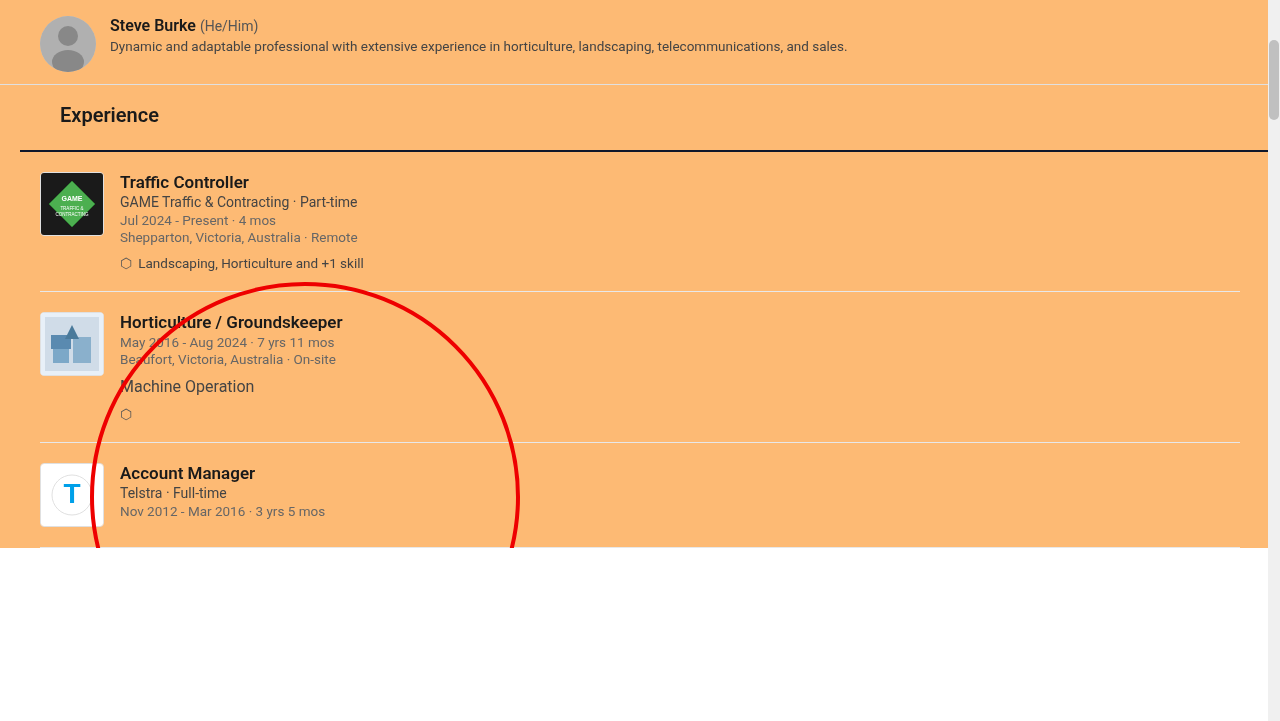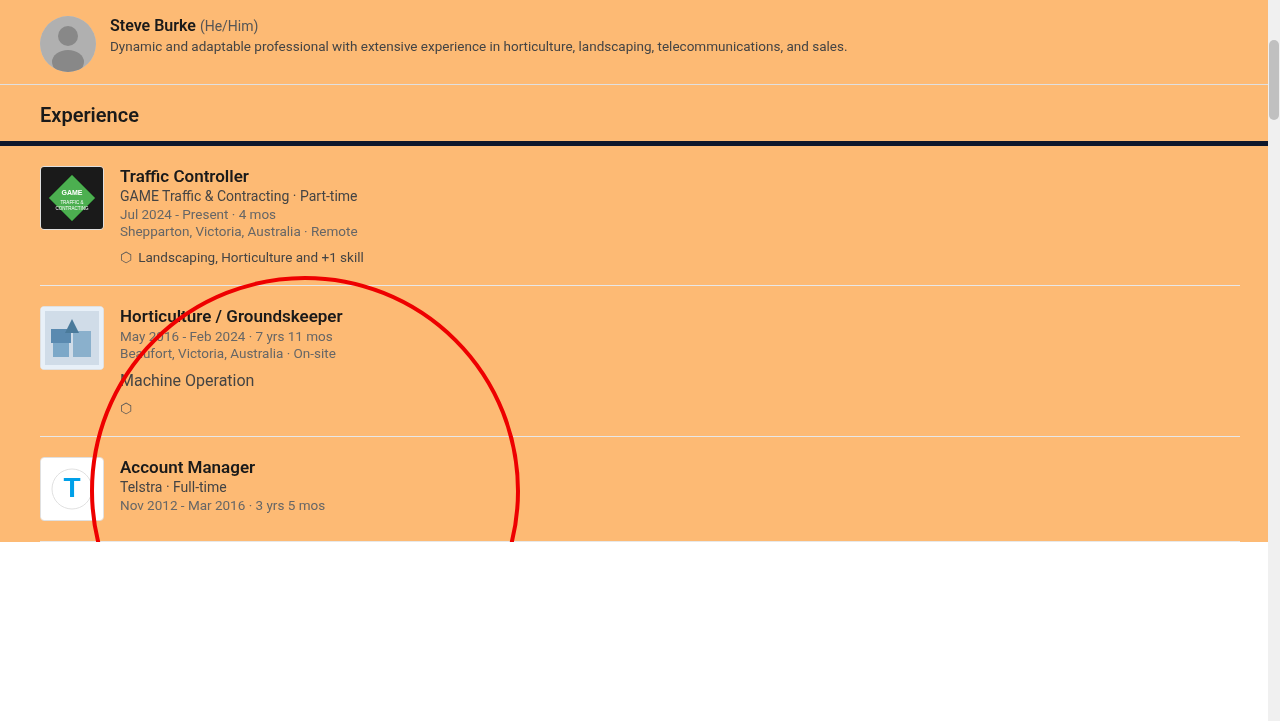--- a/index.html
+++ b/index.html
@@ -57,22 +57,23 @@
       color: #444;
       margin-top: 2px;
       line-height: 1.4;
     }
 
     
     .section-heading {
       font-size: 20px;
       font-weight: 600;
       color: #1a1a1a;
-      padding: 18px 40px 14px 40px;
-      border-bottom: 5px solid #0f172a;
+      padding: 18px 40px 23px 40px;
+      border-bottom: 2px solid #0f172a;
+      margin-left: 20px;
     }
 
     
     .experience-list {
       padding: 0 40px;
     }
 
     .experience-item {
       display: flex;
       align-items: flex-start;
@@ -274,21 +275,21 @@
 
             <rect x="8" y="30" width="16" height="16" fill="#7ca8c8"></rect>
             <rect x="6" y="18" width="20" height="14" fill="#5a8ab0"></rect>
             <rect x="28" y="20" width="18" height="26" fill="#8ab0cc"></rect>
             <polygon points="27,8 20,22 34,22" fill="#4a7a9b"></polygon>
           </svg>
         </div>
       </div>
       <div class="experience-details">
         <div class="job-title">Horticulture / Groundskeeper</div>
-        <div class="date-line">May 2016 - Feb 2024 · 7 yrs 11 mos</div>
+        <div class="date-line">May 2016 - Aug 2024 · 7 yrs 11 mos</div>
         <div class="location-line">Beaufort, Victoria, Australia · On-site</div>
         <div class="machine-op">Machine Operation</div>
         <div class="skill-tag">
           <span class="diamond-icon">⬡</span>
         </div>
       </div>
     </div>
 
     <div class="experience-item">
       <div class="company-logo">

